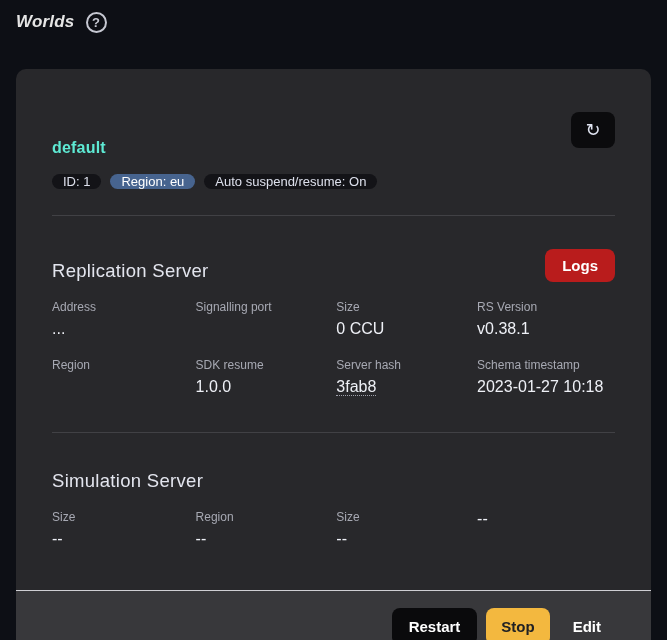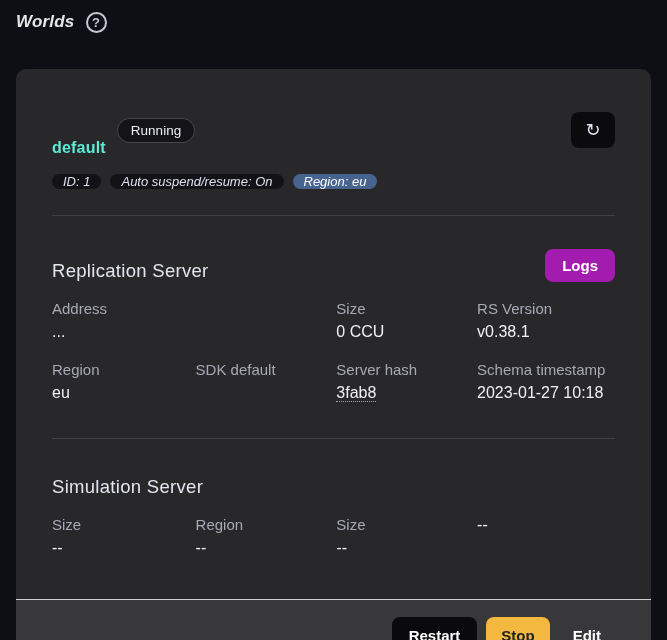--- a/index.html
+++ b/index.html
@@ -40,37 +40,37 @@
     margin-left: auto; width: 44px; height: 36px;
     background: #0b0b0d; border: none; border-radius: 8px;
     color: #dfe3f0; font-size: 18px; line-height: 1; cursor: pointer;
     display: flex; align-items: center; justify-content: center;
     font-family: "DejaVu Sans", sans-serif;
   }
 
   .pill-row { display: flex; align-items: center; gap: 9px; margin-top: 17px; }
   .pill {
     padding: 0 11px; border-radius: 999px; font-size: 13px;
-    background: #131317; color: #dde0ec; white-space: nowrap; font-style: italic;
+    background: #131317; color: #dde0ec; white-space: nowrap;
   }
   .pill--region { background: #47648f; color: #ffffff; }
 
   .divider { height: 1px; background: #414145; margin: 26px 0 33px; }
 
   .section-head { display: flex; align-items: flex-end; margin-bottom: 8px; min-height: 26px; }
   .section-title { font-size: 18.5px; font-weight: 400; color: #e3e5ee; letter-spacing: .3px; }
   .logs-button {
-    margin-left: auto; background: #a21caf; color: #ffffff;
+    margin-left: auto; background: #b91c1c; color: #ffffff;
     font-family: inherit; font-weight: 700; font-size: 15px;
     border: none; border-radius: 8px; padding: 8px 17px; cursor: pointer;
   }
 
   .field-grid { display: grid; grid-template-columns: 1.02fr 1fr 1fr .98fr; }
   .field { margin-top: 10px; margin-bottom: 10px; }
-  .field-label { font-size: 15px; color: #a7a9b3; margin-bottom: 6px; }
+  .field-label { font-size: 12px; color: #a7a9b3; margin-bottom: 6px; }
   .field-value { font-size: 16px; color: #eef0f6; }
   .value-hash { border-bottom: 1px dotted #9fa1ab; cursor: help; }
 
   
   .card-footer {
     margin-top: 20px;
     border-top: 1px solid #cfcfd4;
     background: #38383b;
     padding: 17px 36px;
     display: flex; align-items: center; justify-content: flex-end; gap: 9px;
@@ -86,60 +86,60 @@
 <header class="page-header">
   <h1 class="page-title">Worlds</h1>
   <span class="help-icon">?</span>
 </header>
 
 <section class="card">
   <div class="card-body">
 
     <div class="card-head">
       <span class="world-name">default</span>
-      <span class="status-badge">Running</span>
       <button class="refresh-button">
         <span>↻</span>
       </button>
     </div>
 
     <div class="pill-row">
       <span class="pill">ID: 1</span>
+      <span class="pill pill--region">Region: eu</span>
       <span class="pill">Auto suspend/resume: On</span>
-      <span class="pill pill--region">Region: eu</span>
     </div>
 
     <div class="divider"></div>
 
     <div class="section-head">
       <h2 class="section-title">Replication Server</h2>
       <button class="logs-button">Logs</button>
     </div>
 
     <div class="field-grid">
       <div class="field">
         <div class="field-label">Address</div>
         <div class="field-value">...</div>
       </div>
       <div class="field">
+        <div class="field-label">Signalling port</div>
       </div>
       <div class="field">
         <div class="field-label">Size</div>
         <div class="field-value">0 CCU</div>
       </div>
       <div class="field">
         <div class="field-label">RS Version</div>
         <div class="field-value">v0.38.1</div>
       </div>
       <div class="field">
         <div class="field-label">Region</div>
-        <div class="field-value">eu</div>
       </div>
       <div class="field">
-        <div class="field-label">SDK default</div>
+        <div class="field-label">SDK resume</div>
+        <div class="field-value">1.0.0</div>
       </div>
       <div class="field">
         <div class="field-label">Server hash</div>
         <div class="field-value"><span class="value-hash">3fab8</span></div>
       </div>
       <div class="field">
         <div class="field-label">Schema timestamp</div>
         <div class="field-value">2023-01-27 10:18</div>
       </div>
     </div>

